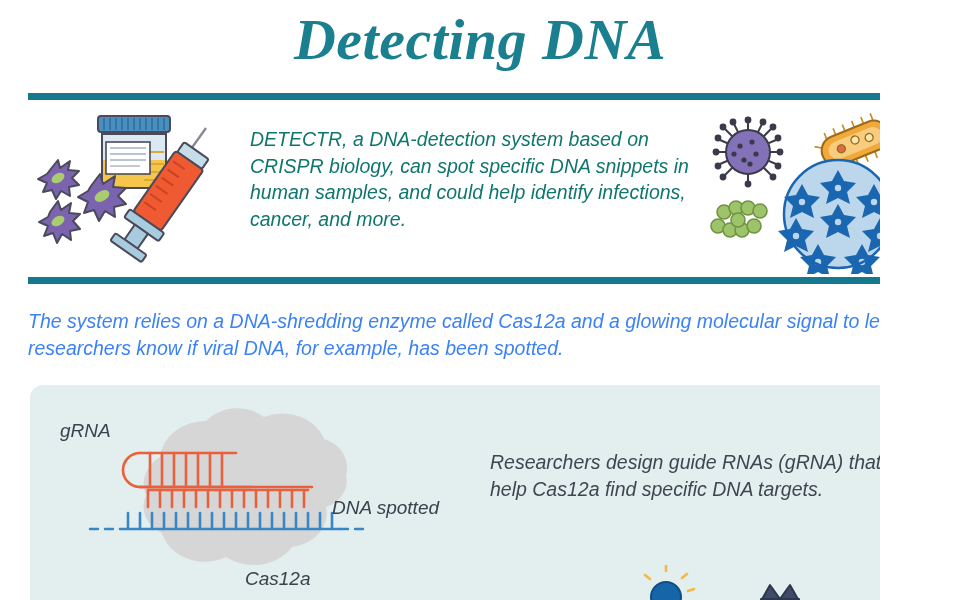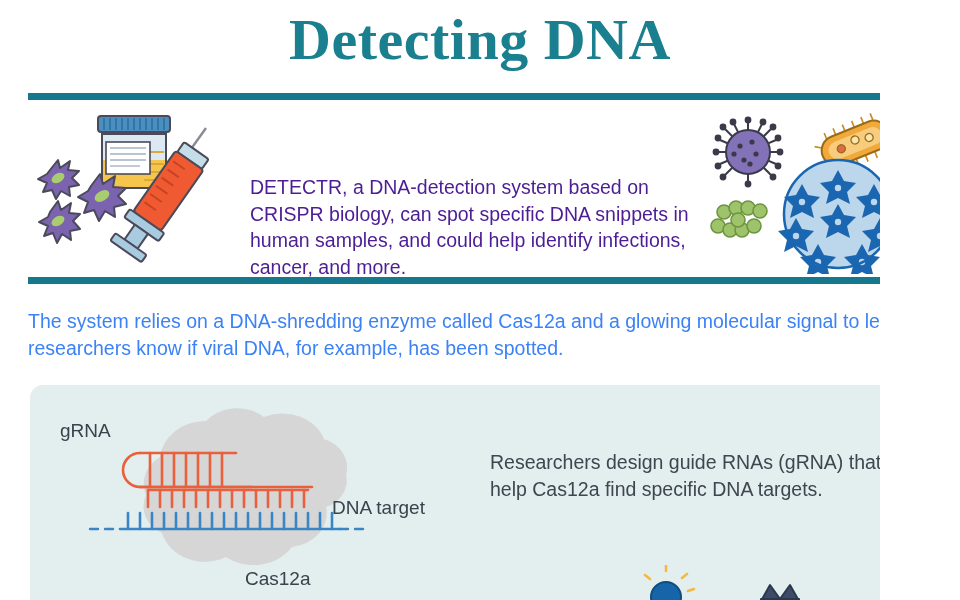--- a/index.html
+++ b/index.html
@@ -13,20 +13,21 @@
     overflow: hidden;
     font-family: "Liberation Sans", sans-serif;
     position: relative;
   }
   #page {
     position: relative;
     width: 880px;
     height: 600px;
     background: #ffffff;
     overflow: hidden;
+    font-style: italic;
   }
 
   
   .title {
     position: absolute;
     left: 0;
     top: 4px;
     width: 960px;
     text-align: center;
     font-family: "Liberation Serif", serif;
@@ -49,22 +50,21 @@
   .rule.bottom { top: 277px; }
 
   
   .intro-text {
     position: absolute;
     left: 250px;
     top: 126px;
     width: 452px;
     font-size: 19.5px;
     line-height: 26.5px;
-    color: #4c1d95;
-    margin-top: 48px;
+    color: #0f766e;
   }
 
   .art-left {
     position: absolute;
     left: 28px;
     top: 108px;
     width: 210px;
     height: 160px;
   }
   .art-right {
@@ -431,21 +431,21 @@
             <line x1="300" y1="142" x2="330" y2="142"></line>
           </g>
         </g>
       </svg>
     </div>
 
     <div class="panel-text">Researchers design guide RNAs (gRNA) that help Cas12a find specific DNA targets.</div>
   </div>
 
   <div class="lbl lbl-grna">gRNA</div>
-  <div class="lbl lbl-dna">DNA target</div>
+  <div class="lbl lbl-dna">DNA spotted</div>
   <div class="lbl lbl-cas">Cas12a</div>
 
   <div class="bottom-art">
     <svg width="240" height="35" viewBox="0 0 240 35">
       <g>
         <g stroke="#f5b942" stroke-width="2.6" stroke-linecap="round">
           <line x1="46" y1="6" x2="46" y2="0"></line>
           <line x1="30" y1="14" x2="25" y2="10"></line>
           <line x1="62" y1="13" x2="67" y2="9"></line>
           <line x1="68" y1="26" x2="74" y2="24"></line>

